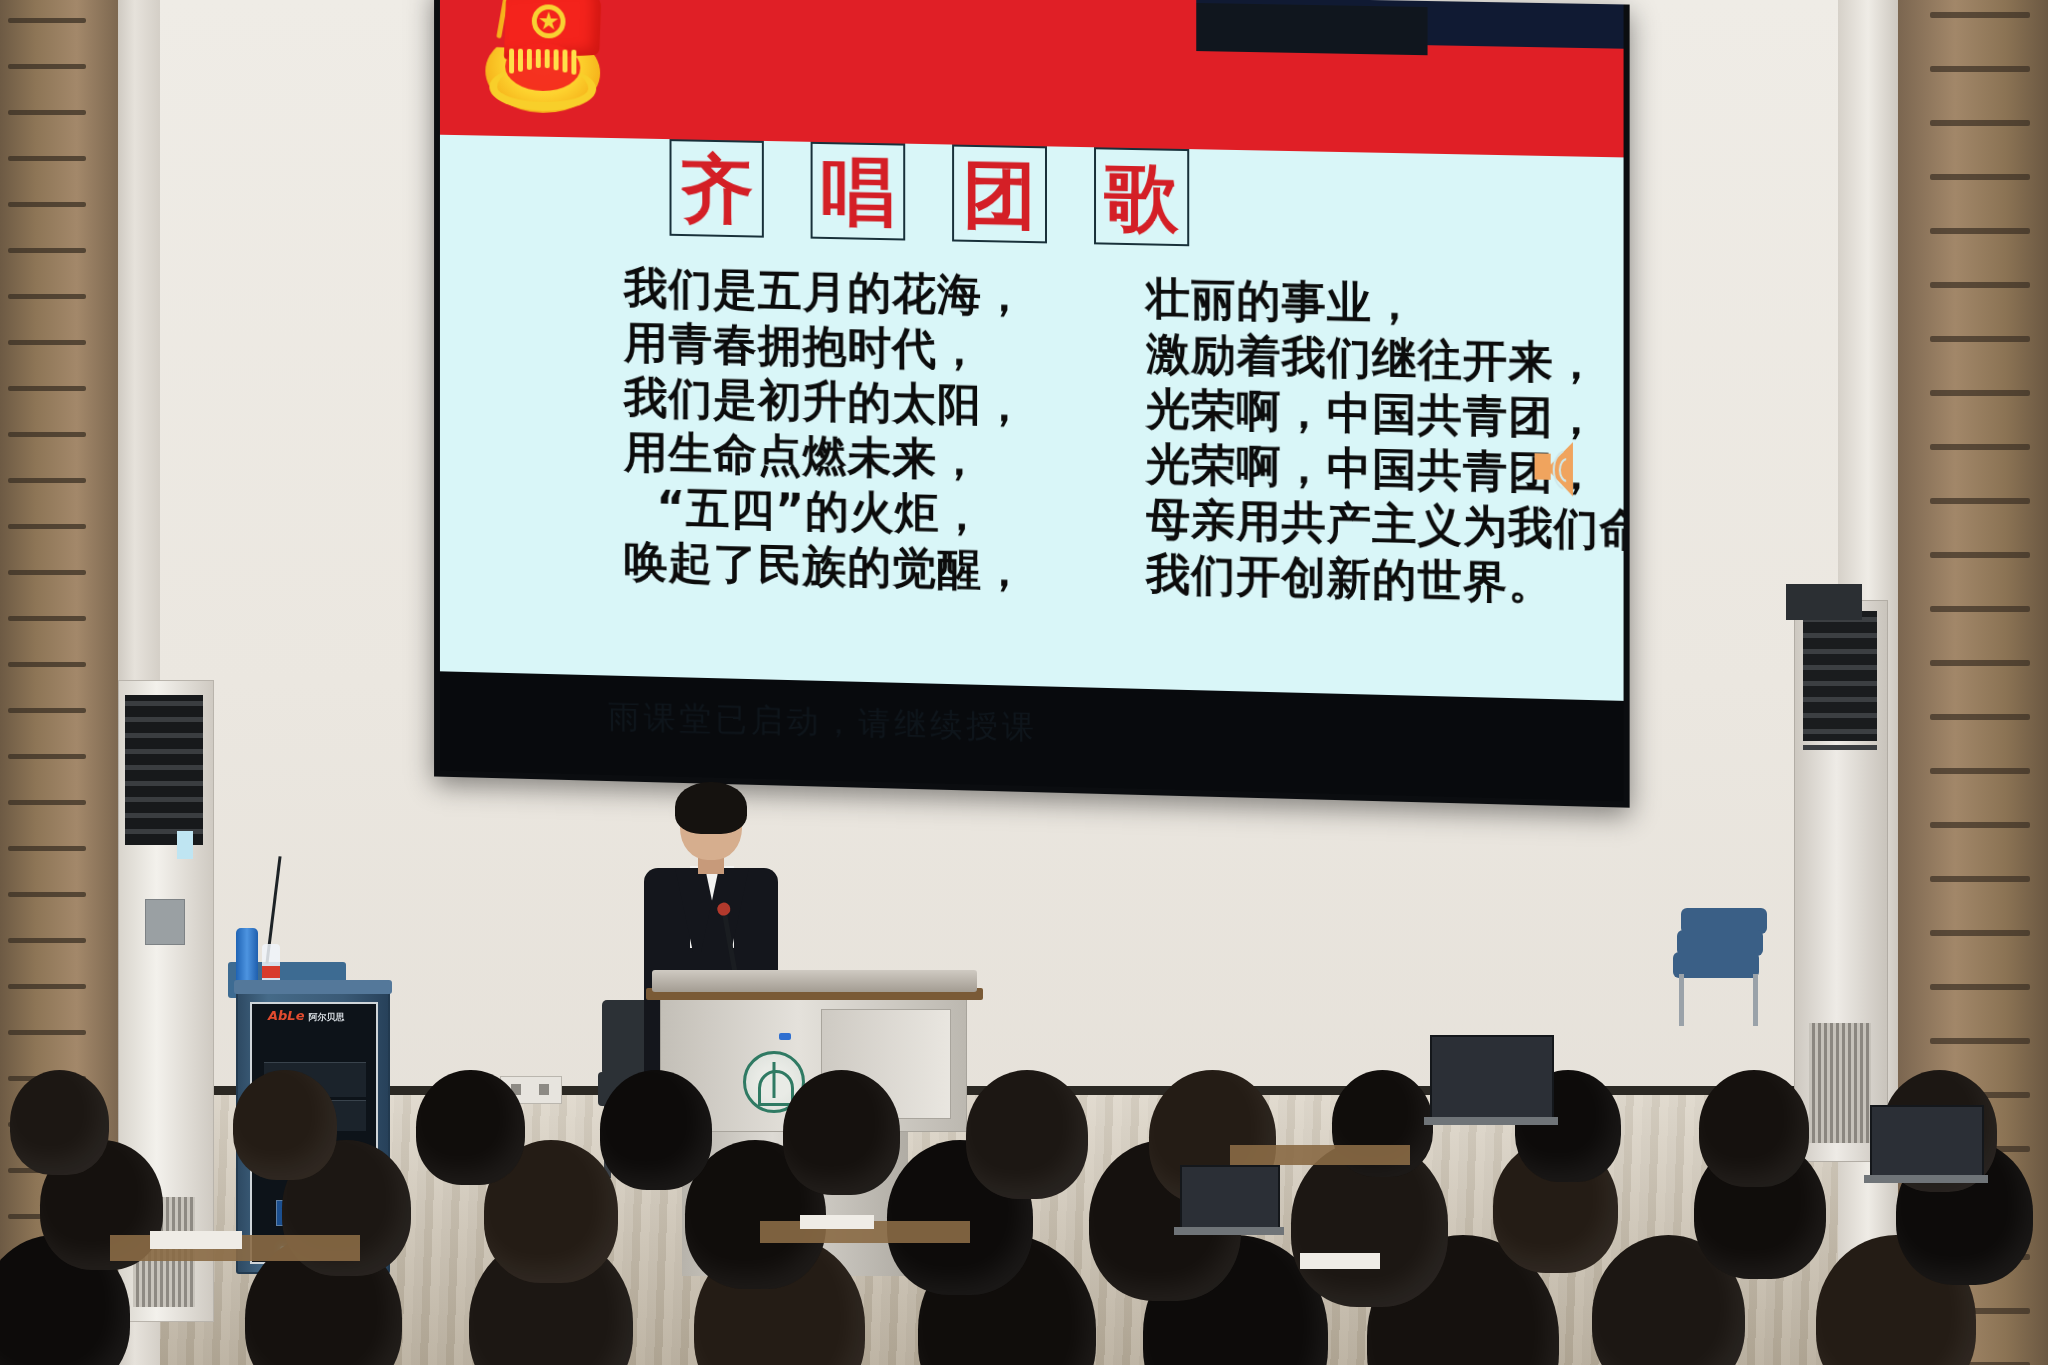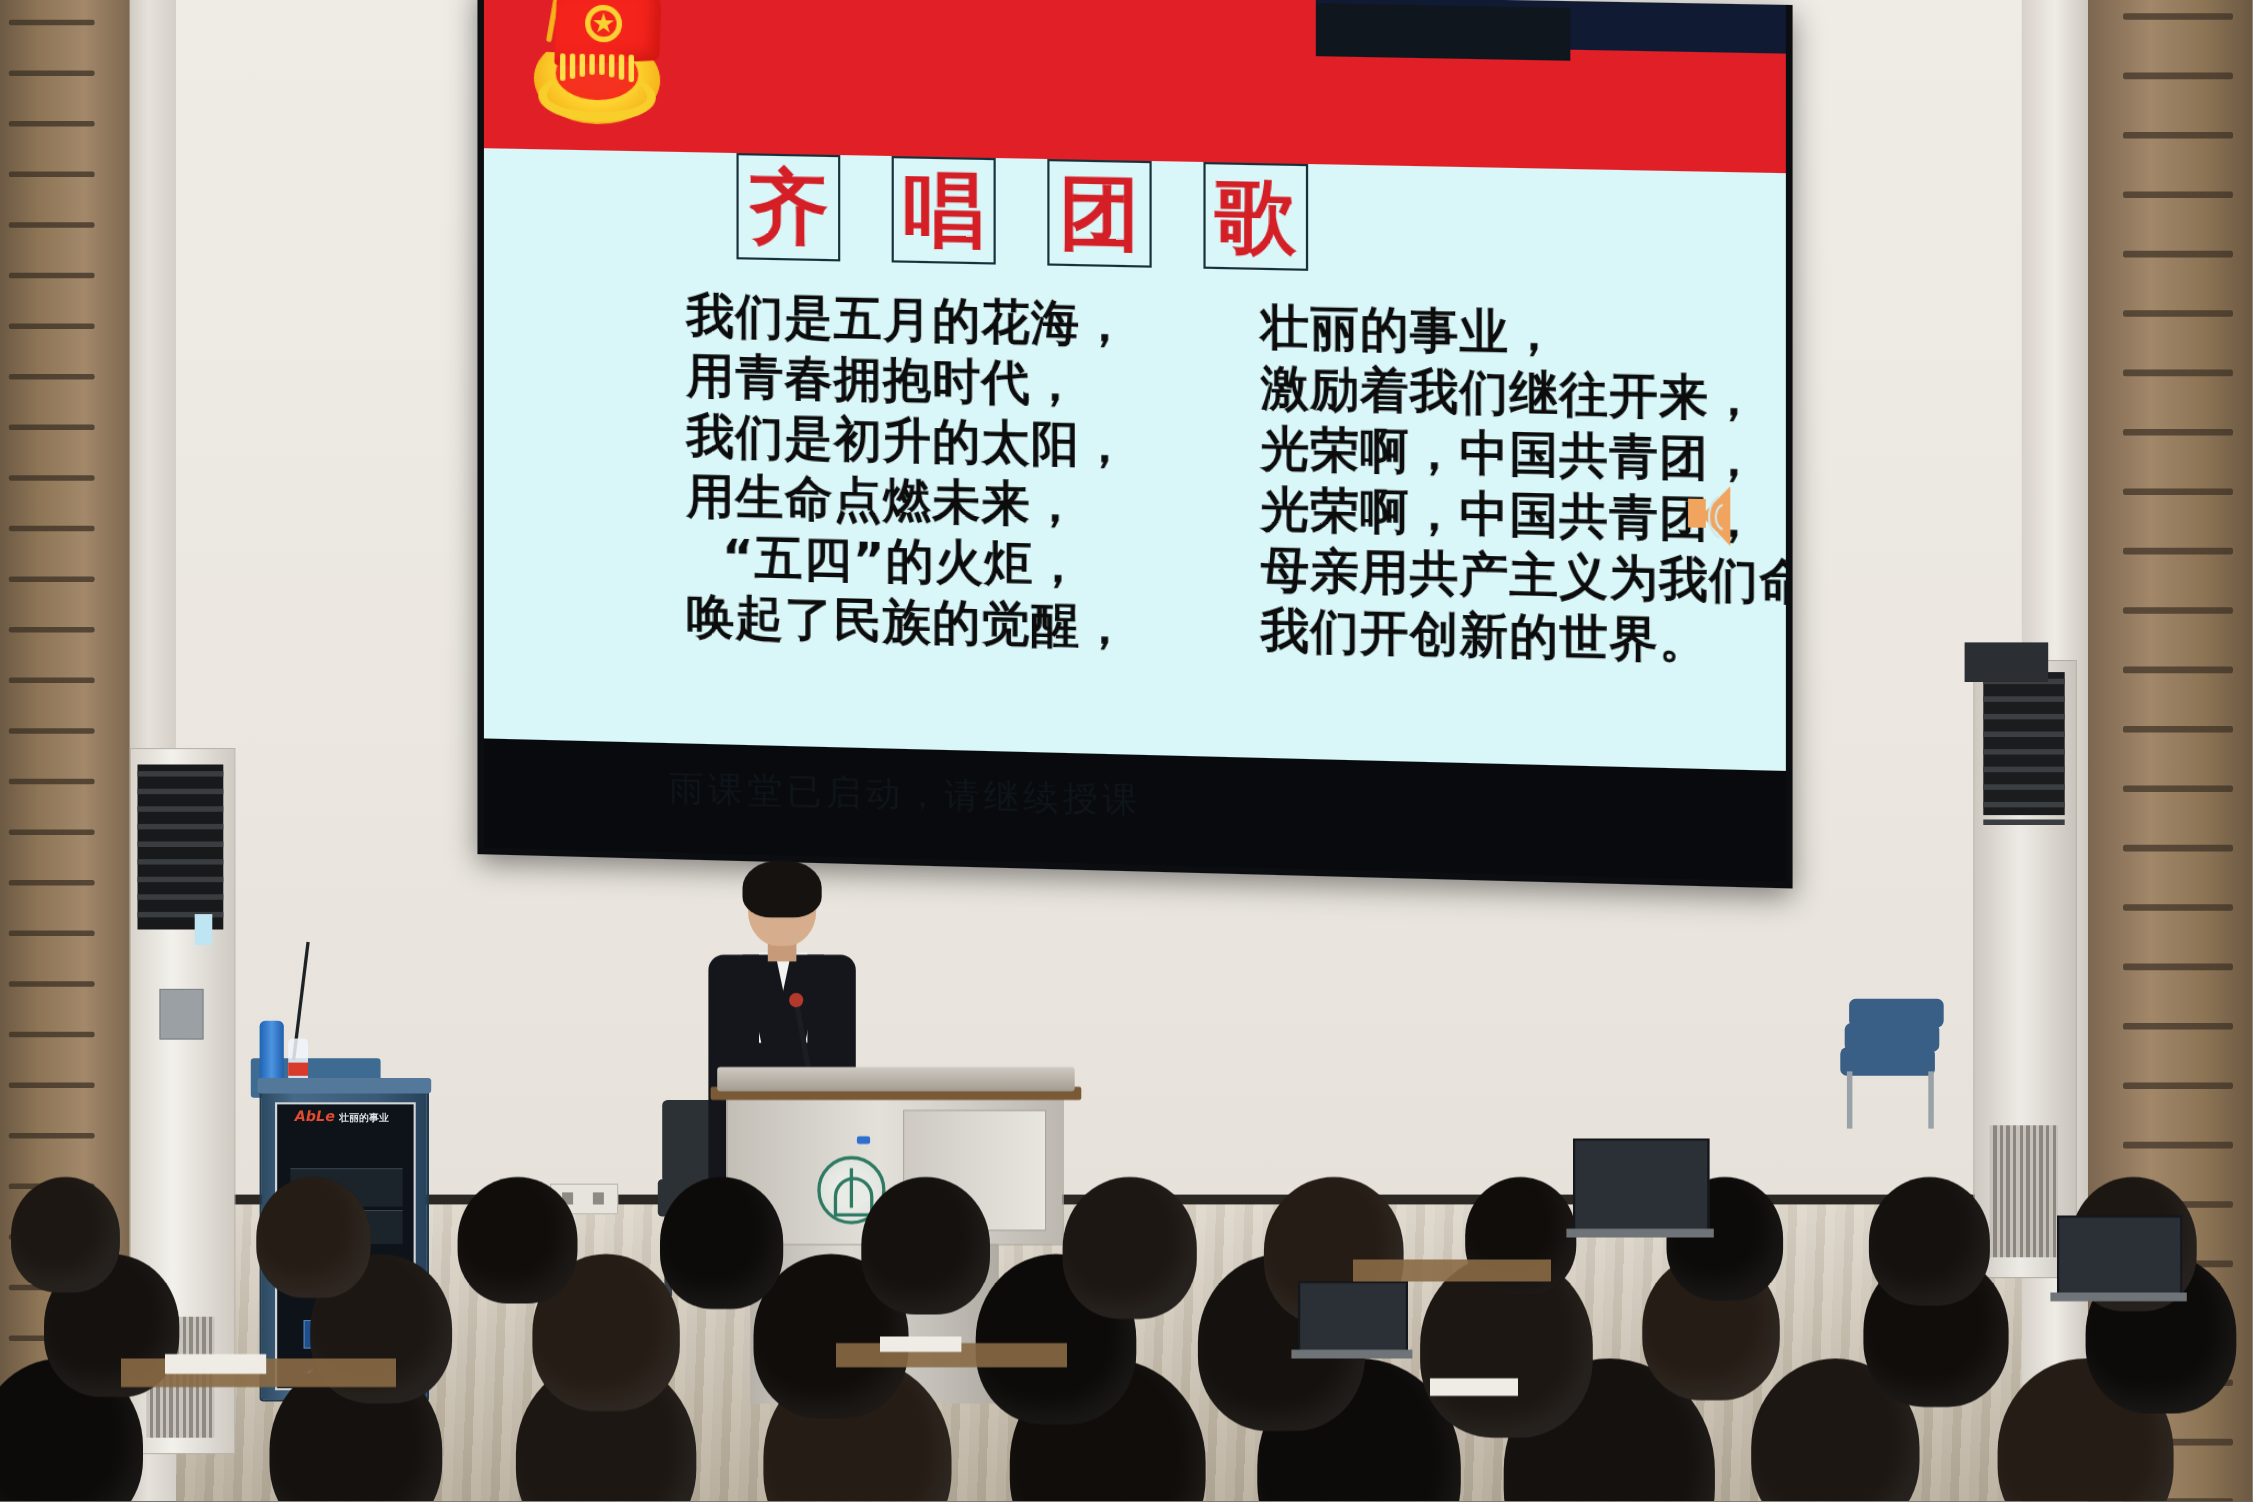--- a/index.html
+++ b/index.html
@@ -354,21 +354,21 @@
   <div class="antenna"></div>
   <div class="bottle"></div>
   <div class="bottle2">
       <i></i>
     </div>
 
   <div class="rack">
     <div class="top"></div>
     <div class="door">
       <div class="logo">
-        <span>AbLe</span><b>壮丽的事业</b>
+        <span>AbLe</span><b>阿尔贝思</b>
       </div>
       <div class="unit" style="top:58px;height:34px"></div>
       <div class="unit" style="top:96px;height:30px"></div>
       <div class="led" style="left:46px;top:152px;width:38px"></div>
       <div class="led" style="left:92px;top:152px;width:34px"></div>
       <div class="unit" style="top:144px;height:30px;background:transparent"></div>
       <div class="lcd"></div>
       <div class="keys"></div>
       <div class="blue" style="left:28px;bottom:10px"></div>
       <div class="blue" style="left:46px;bottom:10px"></div>

